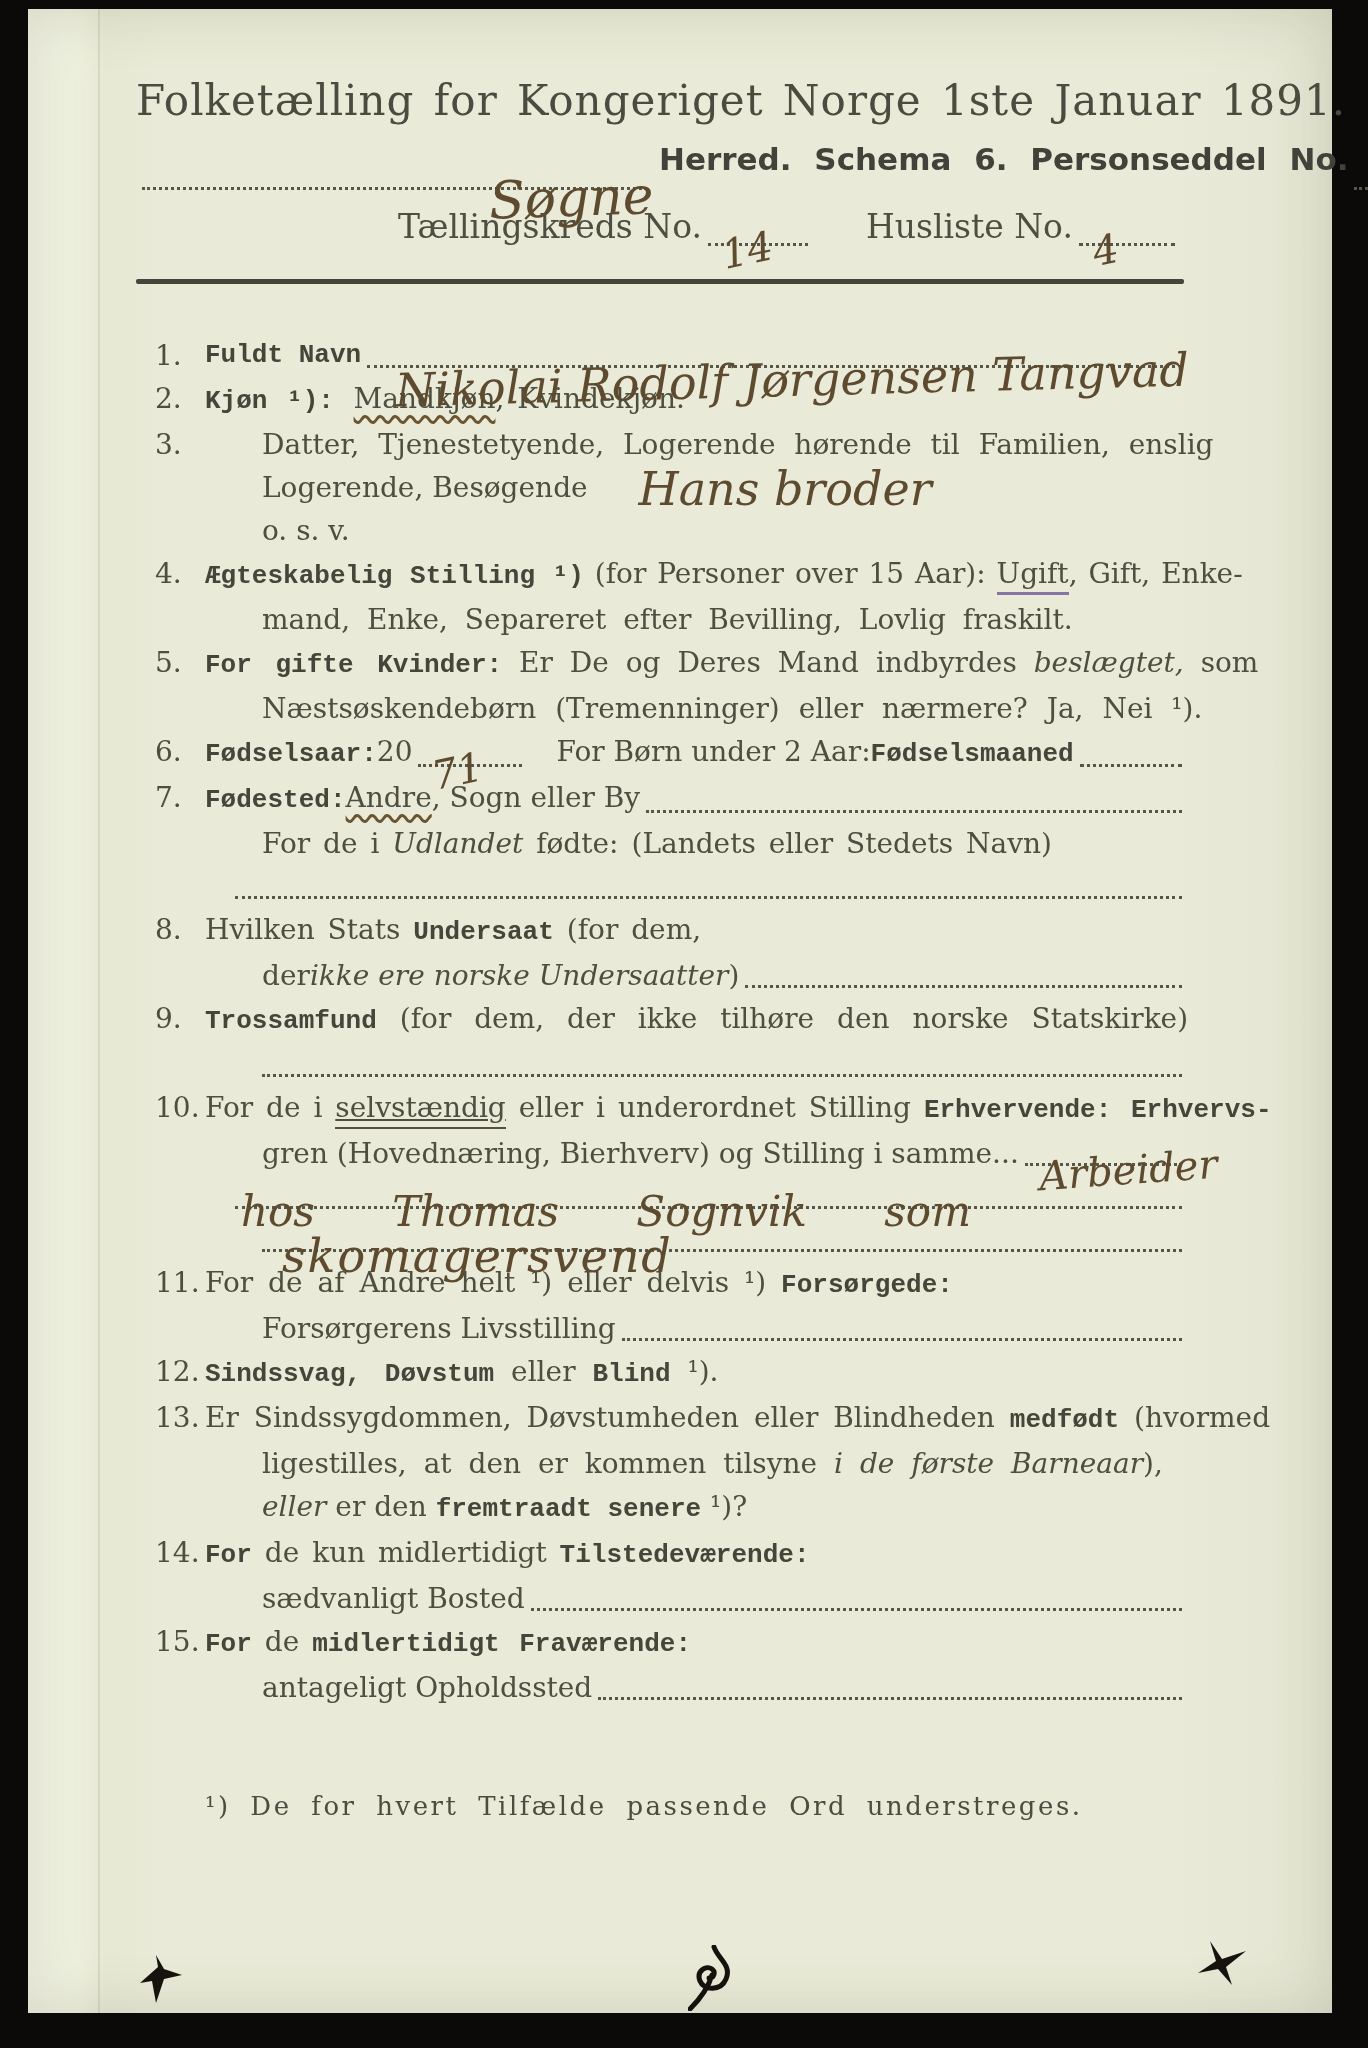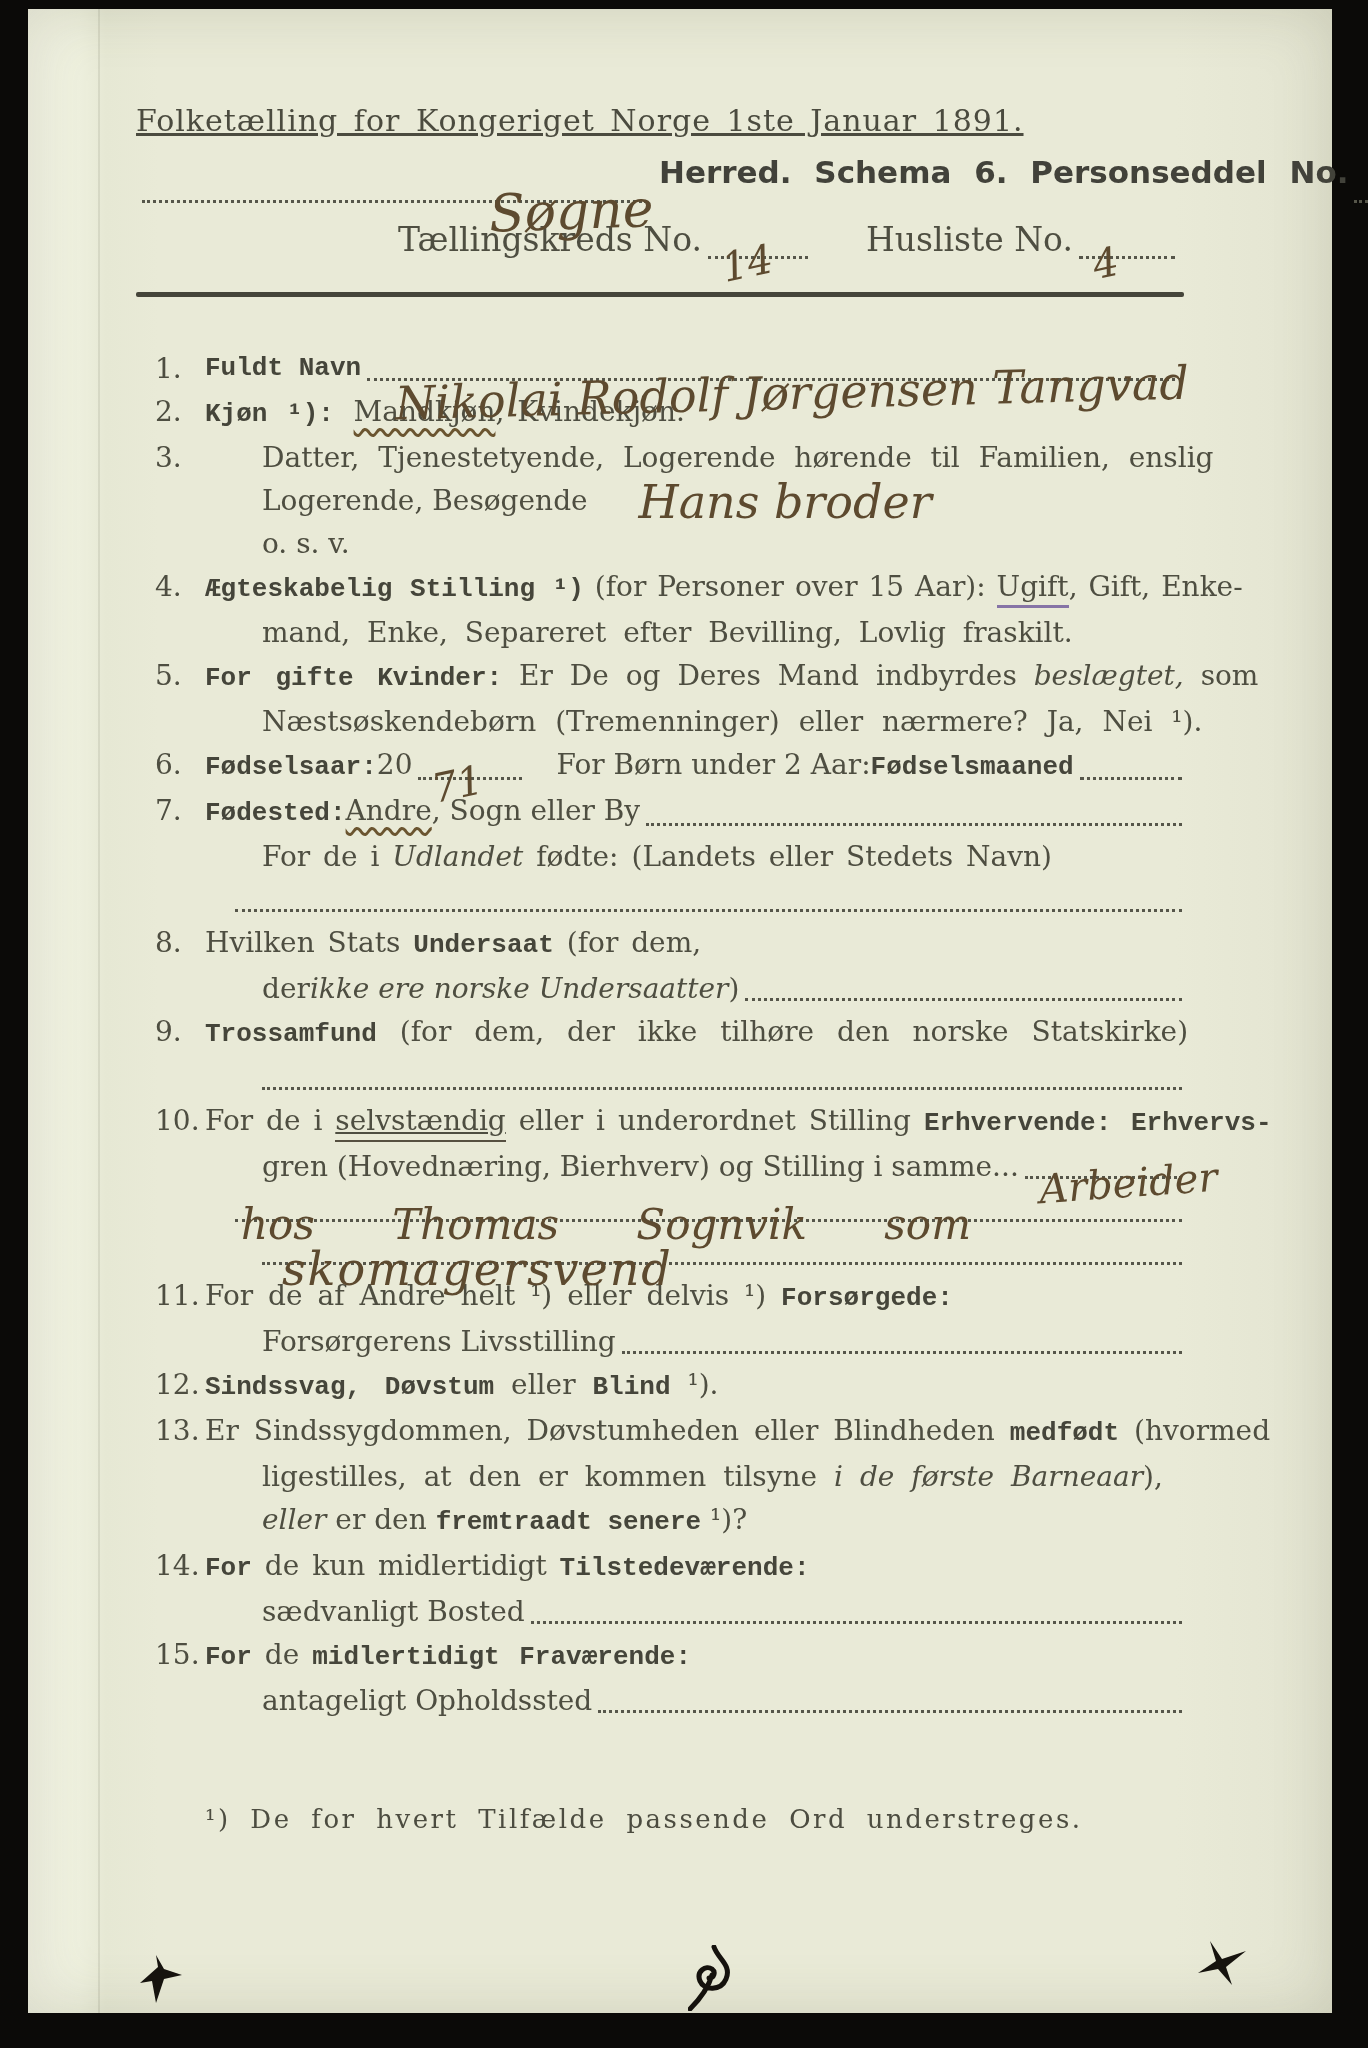--- a/index.html
+++ b/index.html
@@ -16,23 +16,23 @@
     background:linear-gradient(90deg,#f3f4e5 0px,#eef0de 52px,#e6e8d4 78px,#e9ead7 130px,#e9ead7 88%,#e3e4d1 100%);
     box-shadow:inset 0 0 60px rgba(90,90,60,.18);
   }
   .page::before {            
     content:""; position:absolute; left:70px; top:0; width:2px; height:100%;
     background:rgba(60,60,40,.10);
   }
   .content { position:relative; padding:0 148px 0 108px; color:#4e4e41; }
 
   .title {
-    margin-top:94px;
-    font-size:30px; letter-spacing:1px; word-spacing:5px;
-    color:#4b4b3f; white-space:nowrap;text-decoration:underline;
+    margin-top:67px;
+    font-size:42px; letter-spacing:1px; word-spacing:5px;
+    color:#4b4b3f; white-space:nowrap;
   }
 
   .hline2 { display:flex; align-items:baseline; margin-top:16px; height:58px; white-space:nowrap; }
   .hline3 { display:flex; align-items:flex-start; margin-top:8px; margin-left:262px; height:48px; font-size:33px; white-space:nowrap; }
 
   .b { font-family:Liberation Mono, monospace; font-weight:bold; font-size:0.93em; color:#45453a; }
   .hb { font-family:"DejaVu Sans","Liberation Sans",sans-serif; font-weight:bold; font-size:31px; color:#42423a; word-spacing:12px; margin-left:10px; }
   .it { font-style:italic; }
 
   .hw { font-style:italic; color:#5d4a2f; font-family:"DejaVu Serif",serif; line-height:1px; }

